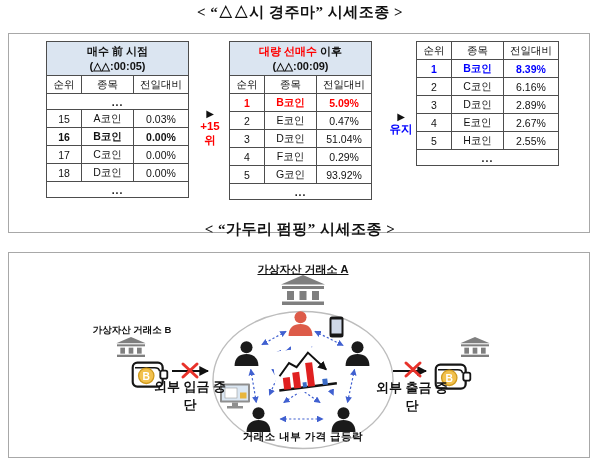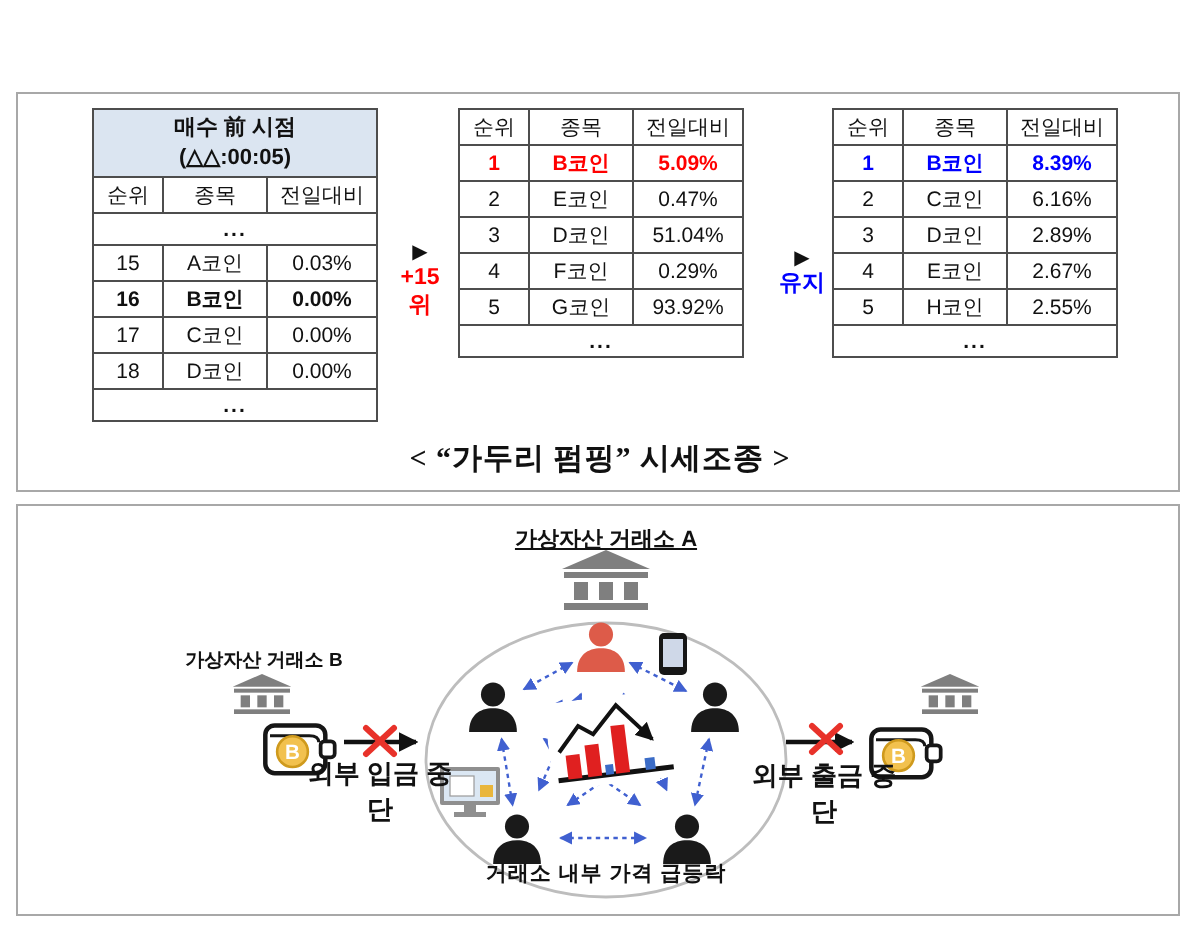--- a/index.html
+++ b/index.html
@@ -16,21 +16,21 @@
     --bar-blue:#3b6cc7;
   }
   html,body{margin:0;padding:0;background:#fff;}
   .page{position:relative;width:600px;height:463px;background:#fff;overflow:hidden;
         font-family:"Liberation Sans",sans-serif;color:#111;}
   .sec-title{position:absolute;left:0;width:100%;text-align:center;
              font-family:"Liberation Serif",serif;font-weight:bold;font-size:15px;
              letter-spacing:.5px;color:#111;}
   #sec1-title{top:3px;} #sec2-title{top:220px;}
   .panel{position:absolute;left:8px;width:582px;background:#fff;border:1px solid #a8a8a8;box-sizing:border-box;}
-  #panel1{top:46px;height:200px;} #panel2{top:252px;height:206px;}
+  #panel1{top:33px;height:200px;} #panel2{top:252px;height:206px;}
 
   
   .mtable{position:absolute;top:7px;width:142px;border-collapse:collapse;table-layout:fixed;
           font-size:10.5px;background:#fff;border:1.5px solid #333;}
   .mtable th,.mtable td{border:1px solid #4d4d4d;padding:0;text-align:center;vertical-align:middle;}
   .t-head{background:var(--table-header-bg);font-weight:bold;font-size:11px;height:33px;line-height:1.32;}
   .cols th{height:17px;font-weight:normal;font-size:10.5px;}
   .mtable td{height:17px;}
   .dots td{height:15px;font-weight:bold;letter-spacing:1px;line-height:10px;}
   .c-rank{width:35px;} .c-coin{width:52px;} .c-chg{width:55px;}
@@ -95,20 +95,21 @@
         <rect x="1" y="0.5" width="30" height="19" rx="1" fill="#8f8f8f"></rect>
         <rect x="3" y="2.5" width="26" height="15" fill="#dbe7f3"></rect>
         <rect x="6" y="5" width="12" height="10" fill="#fff" stroke="#9a9a9a" stroke-width="0.6"></rect>
         <rect x="21" y="9.5" width="6.5" height="6" fill="#e9b63c"></rect>
         <rect x="13" y="19.5" width="6" height="3.5" fill="#8f8f8f"></rect>
         <rect x="8" y="23" width="16" height="2.5" fill="#8f8f8f"></rect>
       </symbol>
     </defs>
   </svg>
 
+  <div class="sec-title" id="sec1-title">&lt; “△△시 경주마” 시세조종 &gt;</div>
 
   <div class="panel" id="panel1">
 
     <table class="mtable" id="t1">
       <colgroup>
           <col class="c-rank">
           <col class="c-coin">
           <col class="c-chg">
         </colgroup>
       <thead>
@@ -160,20 +161,26 @@
       <div class="val red-text">위</div>
     </div>
 
     <table class="mtable" id="t2">
       <colgroup>
           <col class="c-rank">
           <col class="c-coin">
           <col class="c-chg">
         </colgroup>
       <thead>
+        <tr>
+          <th colspan="3" class="t-head">
+            <div><span class="hdr-red">대량 선매수</span><span> 이후</span></div>
+            <div>(△△:00:09)</div>
+          </th>
+        </tr>
         <tr class="cols">
           <th>순위</th>
           <th>종목</th>
           <th>전일대비</th>
         </tr>
       </thead>
       <tbody>
         <tr class="hl-red">
           <td>1</td>
           <td>B코인</td>

